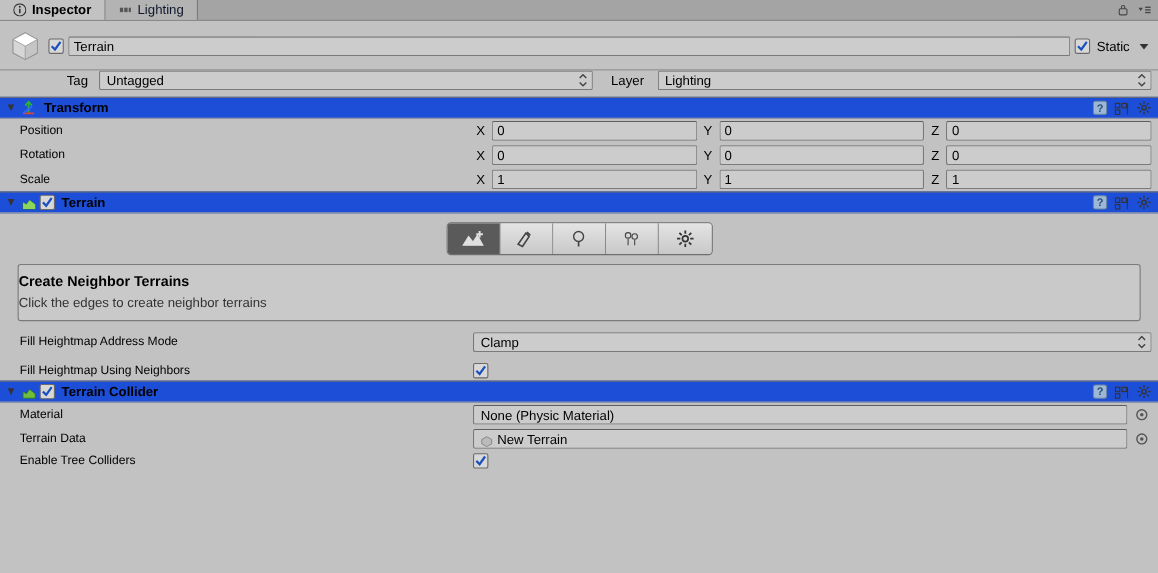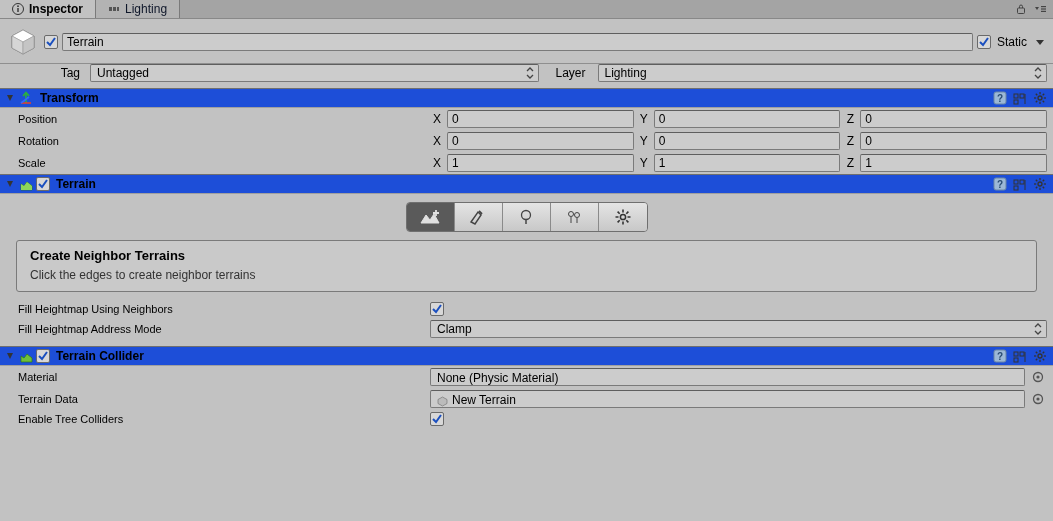--- a/index.html
+++ b/index.html
@@ -197,21 +197,21 @@
   .tool-btn.active {
     background: #5a5a5a;
     color: #fff;
   }
 
   .info-box {
     margin: 0 16px 8px 16px;
     border: 1px solid #7a7a7a;
     border-radius: 3px;
     background: #c9c9c9;
-    padding: 7px 10px 9px 13px;
+    padding: 7px 10px 9px 0;
   }
   .info-box .ib-title { font-weight: bold; font-size: 13px; margin-bottom: 5px; }
   .info-box .ib-desc { font-size: 12px; color: #333; }
 
   
   .obj-field {
     flex: 1;
     position: relative;
     height: 18px;
     border: 1px solid #7a7a7a;
@@ -520,41 +520,41 @@
           </svg>
       </div>
     </div>
   </div>
 
   <div class="info-box">
     <div class="ib-title">Create Neighbor Terrains</div>
     <div class="ib-desc">Click the edges to create neighbor terrains</div>
   </div>
 
-  <div class="prop-row">
-    <span class="prop-label">Fill Heightmap Using Neighbors</span>
-    <span class="checkbox">
-      <svg width="10" height="10" viewBox="0 0 10 10">
-          <path d="M1 5 L4 8 L9 1" fill="none" stroke="#1a4fbf" stroke-width="2"></path>
-        </svg>
-    </span>
-    <span style="flex:1"></span>
-  </div>
-
   <div class="prop-row" style="padding-bottom:8px;">
     <span class="prop-label">Fill Heightmap Address Mode</span>
     <div class="dropdown">
       <span>Clamp</span>
       <span class="dd-caret">
         <svg width="8" height="12" viewBox="0 0 8 12">
             <path d="M1 4 L4 1 L7 4" fill="none" stroke="#444" stroke-width="1.3"></path>
             <path d="M1 8 L4 11 L7 8" fill="none" stroke="#444" stroke-width="1.3"></path>
           </svg>
       </span>
     </div>
+  </div>
+
+  <div class="prop-row">
+    <span class="prop-label">Fill Heightmap Using Neighbors</span>
+    <span class="checkbox">
+      <svg width="10" height="10" viewBox="0 0 10 10">
+          <path d="M1 5 L4 8 L9 1" fill="none" stroke="#1a4fbf" stroke-width="2"></path>
+        </svg>
+    </span>
+    <span style="flex:1"></span>
   </div>
 </div>
 
 <div class="component">
   <div class="comp-header">
     <span class="fold-arrow">
       <svg width="10" height="10" viewBox="0 0 10 10">
           <path d="M2 2 L8 2 L5 8 Z" fill="#333"></path>
         </svg>
     </span>

